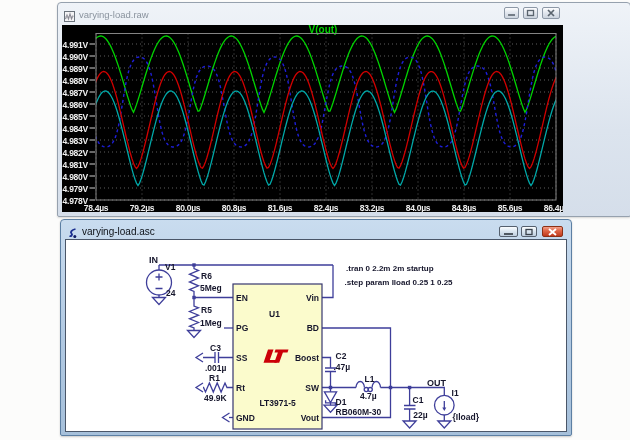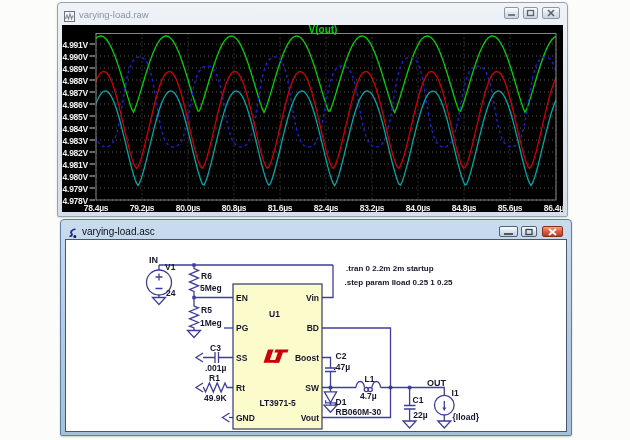--- a/index.html
+++ b/index.html
@@ -1,18 +1,18 @@
 <!DOCTYPE html>
 <html><head><meta charset="utf-8"><style>
 * { margin:0; padding:0; box-sizing:border-box; }
 html,body { width:630px; height:440px; background:#fcfcfb; overflow:hidden;
   font-family:"Liberation Sans",sans-serif; }
 #stage { position:relative; width:630px; height:440px; }
 .win { position:absolute; }
-#w1 { left:57px; top:2px; width:511px; height:215px;
+#w1 { left:57px; top:2px; width:574px; height:215px;
   background:linear-gradient(#eff3f8,#dce4ee 60%,#d5deea);
   border:1px solid #96a1ae; border-radius:4px 4px 2px 2px;
   box-shadow:0 1px 2px rgba(0,0,0,0.15); }
 #w1 .title { position:absolute; left:21px; top:6px; font-size:9.5px; color:#8a939e; }
 #w1 .icon { position:absolute; left:6px; top:5px; }
 #c1 { position:absolute; left:4px; top:22px; width:501px; height:187px; background:#000; }
 .b1 { position:absolute; top:4px; height:12px; border:1px solid #8d98a6; border-radius:2px;
   background:linear-gradient(#fdfdfe,#e3e8ef 45%,#ccd4de); }
 .b1 svg { display:block; margin:-1px 0 0 -1px; }
 #w2 { left:60px; top:219px; width:512px; height:217px;

